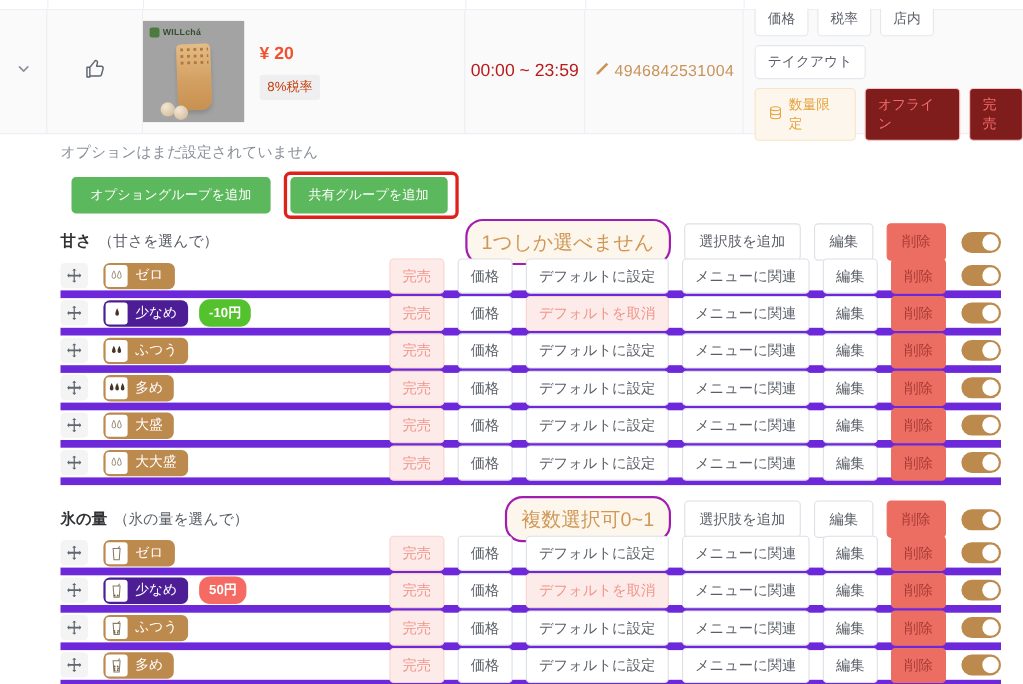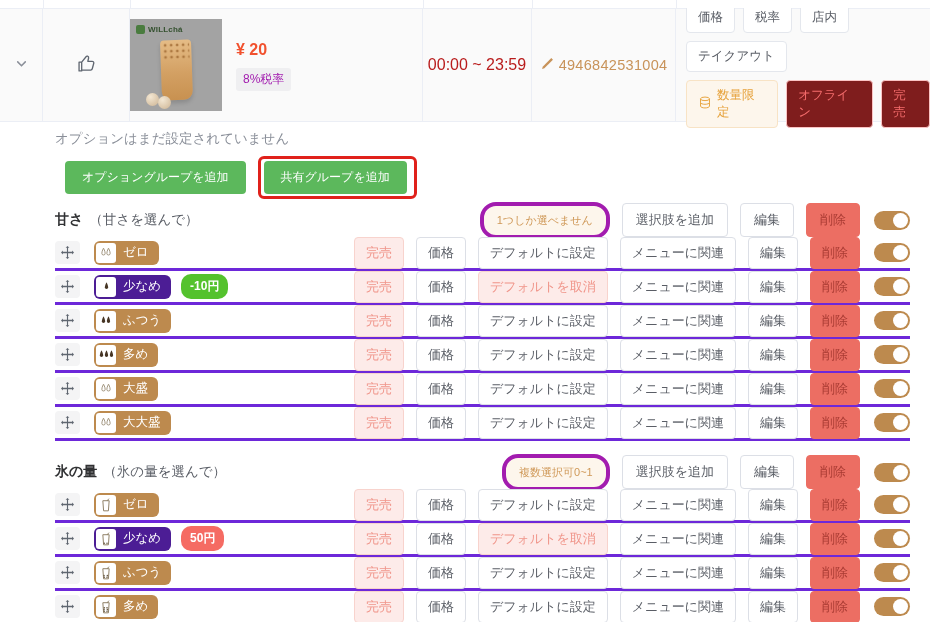--- a/index.html
+++ b/index.html
@@ -33,21 +33,21 @@
     border-radius:4px 4px 9px 9px; transform:rotate(-2deg);
     box-shadow:0 3px 4px rgba(0,0,0,.15); }
   .p-cup .dots { position:absolute; top:2px; left:2px; right:2px; height:18px;
     background-image:radial-gradient(#a06a33 1.2px, transparent 1.7px); background-size:6px 6px; opacity:.8; }
   .p-pearl { position:absolute; width:13px; height:13px; border-radius:50%;
     background:radial-gradient(circle at 35% 30%, #f3e7d3, #cdb априori); 
     background:radial-gradient(circle at 35% 30%, #f3e7d3, #cdb493); bottom:5px; }
   .p-info { margin-left:14px; padding-top:2px; }
   .p-title { font-size:14px; font-weight:bold; color:#3b3f45; margin-bottom:11px; }
   .p-price { font-size:16px; font-weight:bold; color:#f1512e; margin-bottom:9px; }
-  .p-tax { display:inline-block; font-size:12px; color:#a21caf; background:#efeff1; border-radius:3px; padding:3px 7px; }
+  .p-tax { display:inline-block; font-size:12px; color:#c2410c; background:#efeff1; border-radius:3px; padding:3px 7px; }
   .time { font-size:16px; color:#b91c1c; }
   .barcode { display:flex; align-items:center; gap:5px; color:#c8935a; font-size:14.5px; letter-spacing:.3px; }
 
   .tag-row { display:flex; gap:8px; }
   .tag { display:inline-flex; align-items:center; gap:5px; font-size:12.5px; padding:6px 11px;
     border-radius:4px; background:#fff; border:1px solid #e4e7ed; color:#5a5e66; }
   .tag.warning { background:#fdf6ec; border-color:#f8e3c5; color:#e6a23c; }
   .tag.danger  { background:#7f1d1d; border-color:#fbc4c4; color:#f56c6c; }
 
   
@@ -55,32 +55,32 @@
   .empty-msg { font-size:13.5px; color:#8a8f99; line-height:18px; margin-bottom:8px; }
   .add-row { display:flex; align-items:center; margin-left:10px; margin-bottom:2px; }
   .btn-green { background:#5cb85c; color:#fff; font-size:12px; padding:8px 17px; border-radius:4px; border:none; cursor:pointer; }
   .annotation { display:inline-block; border:3px solid #e0211b; border-radius:6px; padding:2px 7px 2px 3px; margin-left:12px; }
 
   .group-header { display:flex; align-items:center; height:34px; margin-top:4px; }
   .group + .group { margin-top:14px; }
   .g-name { font-size:14px; font-weight:bold; color:#303133; }
   .g-hint { font-size:13.5px; color:#5a5e66; margin-left:6px; }
   .spacer { flex:1; }
-  .badge-warn { font-size:11px; color:#cf9857; background:#fdf6ec; border:4px solid #a21caf; border-radius:16px; padding:7px 13px; }
+  .badge-warn { font-size:18px; color:#cf9857; background:#fdf6ec; border:2px solid #a21caf; border-radius:16px; padding:7px 13px; }
 
   .btn { font-size:13px; border-radius:4px; padding:7px 13px; background:#fff;
     border:1px solid #dcdfe6; color:#5a5e66; cursor:pointer; margin-left:12px; white-space:nowrap; }
   .btn.danger { background:#ec6e63; border-color:#ec6e63; color:#a93b33; }
   .btn.soft   { background:#fdebe9; border-color:#f8d3cd; color:#f0958a; }
   .opt-row .btn { padding:6px 11px; }
 
   .toggle { position:relative; width:36px; height:19px; border-radius:10px; background:#bd8a4e; margin-left:14px; flex-shrink:0; cursor:pointer; }
   .toggle .knob { position:absolute; top:2px; right:2px; width:15px; height:15px; border-radius:50%; background:#fff; }
 
-  .opt-row { display:flex; align-items:center; height:34px; border-bottom:3px solid #6d28d9; }
+  .opt-row { display:flex; align-items:center; height:34px; border-bottom:7px solid #6d28d9; }
   .drag { width:25px; height:23px; background:#f4f4f5; border-radius:4px;
     display:flex; align-items:center; justify-content:center; cursor:grab; flex-shrink:0; }
   .chip { display:flex; align-items:center; margin-left:14px; border-radius:6px; padding:2px; height:24px; }
   .chip.brown { background:#bd8a4e; }
   .chip.gray  { background:#4c1d95; }
   .chip .ibox { width:20px; height:20px; background:#fff; border-radius:3px; display:flex; align-items:center; justify-content:center; }
   .chip .clabel { color:#fff; font-size:12.5px; padding:0 8px 0 7px; }
   .pbadge { margin-left:10px; font-size:12px; font-weight:bold; color:#fff; padding:4px 9px; border-radius:10px; }
   .pbadge.green { background:#54c22d; }
   .pbadge.red   { background:#f56b63; }

